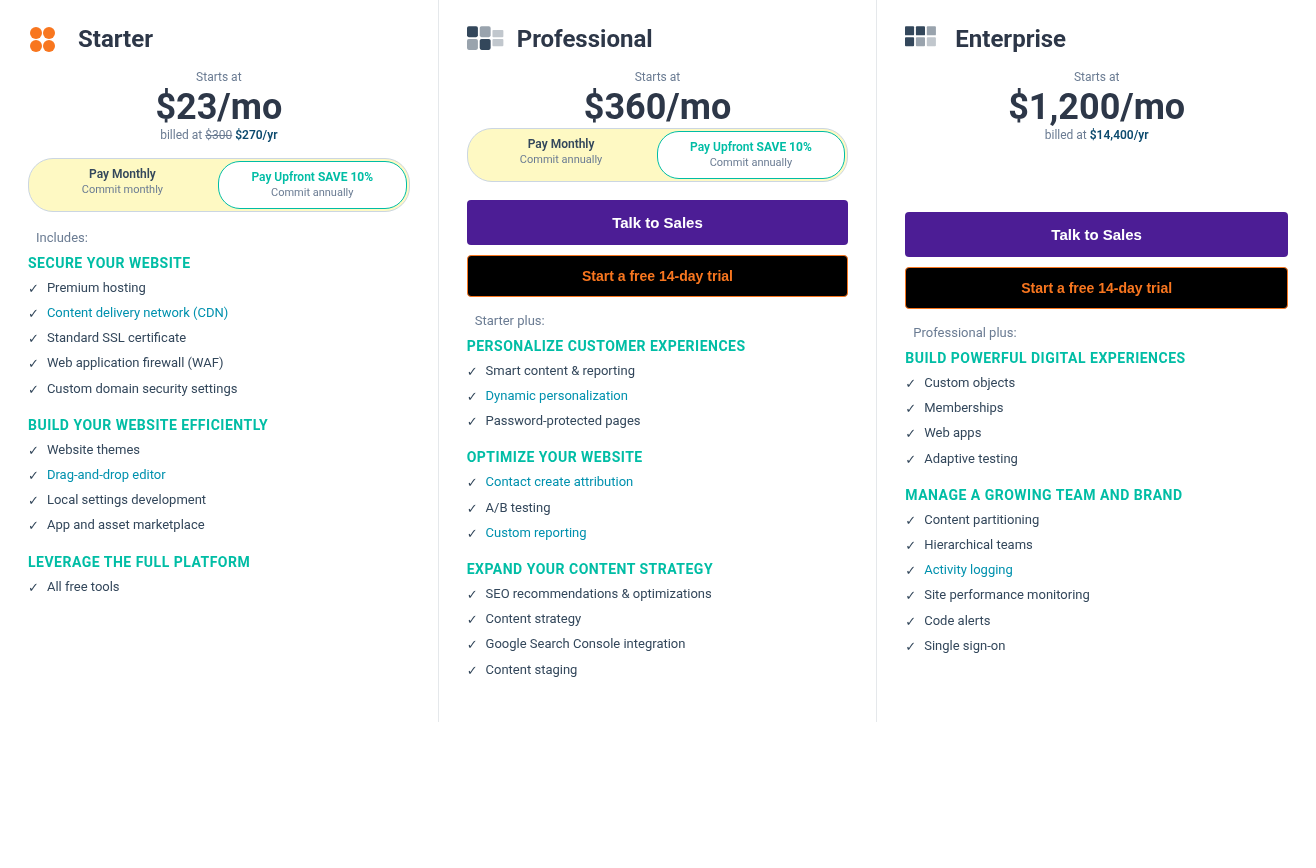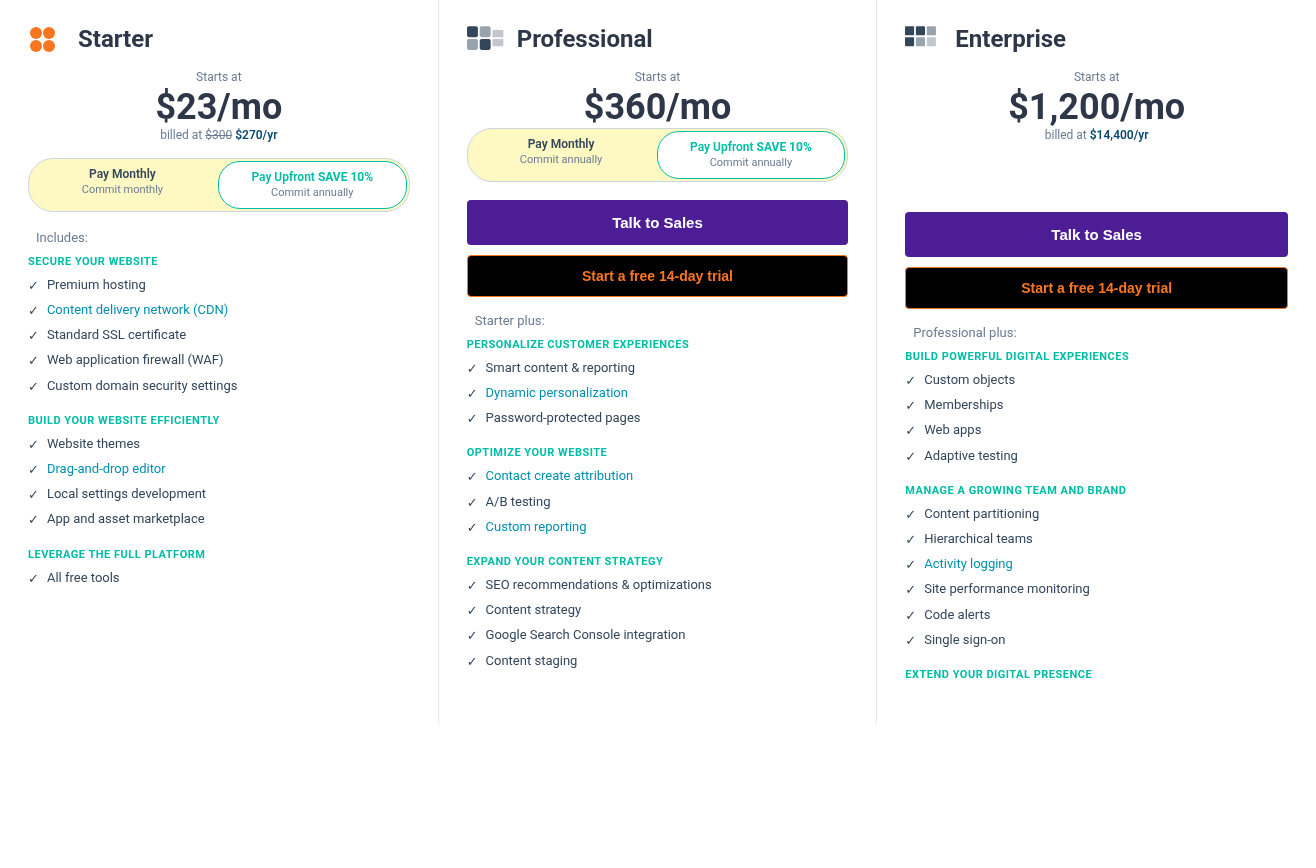--- a/index.html
+++ b/index.html
@@ -144,21 +144,21 @@
     .includes-label {
       color: #6b7c93;
       font-size: 13px;
       margin-bottom: 10px;
       margin-left: 8px;
     }
     .feature-group {
       margin-bottom: 18px;
     }
     .feature-group-title {
-      font-size: 11px;
+      font-size: 14px;
       font-weight: 700;
       color: #00bda5;
       text-transform: uppercase;
       letter-spacing: 0.5px;
       margin-bottom: 8px;
     }
     .feature-item {
       display: flex;
       align-items: flex-start;
       gap: 8px;
@@ -440,18 +440,15 @@
         <div class="feature-item">
           <span class="check-icon">✓</span>
           <span class="">Code alerts</span>
         </div>
 
         <div class="feature-item">
           <span class="check-icon">✓</span>
           <span class="">Single sign-on</span>
         </div>
       </div>
-      <div class="feature-group">
-        <div class="feature-group-title">EXTEND YOUR DIGITAL PRESENCE</div>
-    </div>
       </div>
     </div>
   </div>
 
 </body></html>

